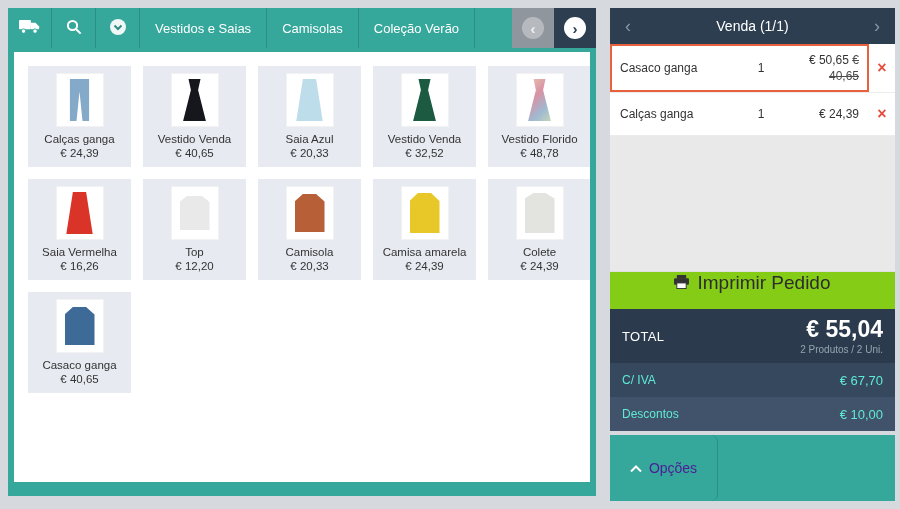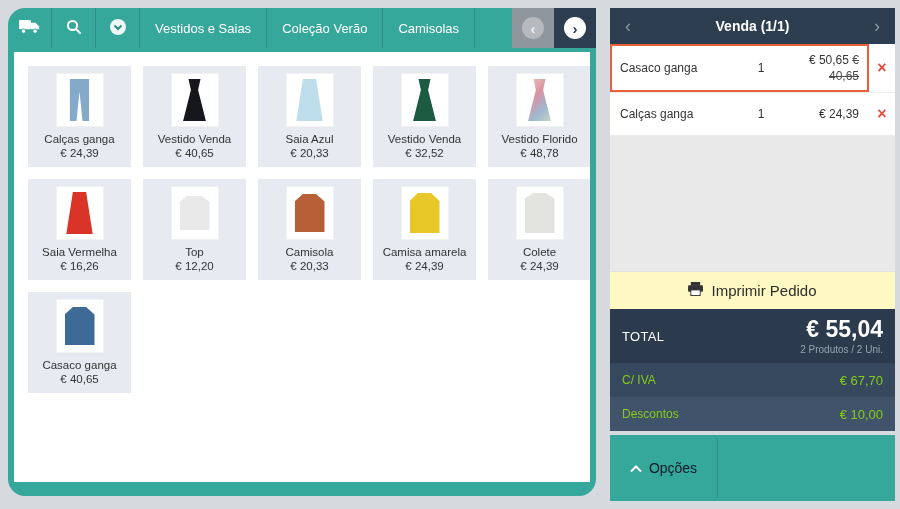--- a/index.html
+++ b/index.html
@@ -9,21 +9,20 @@
     font-family: "Liberation Sans", sans-serif;
     position: relative;
     overflow: hidden;
   }
 
   
   .left-panel {
     position: absolute; left: 8px; top: 8px;
     width: 588px; height: 488px;
     background: #35a79b;
-    border-radius: 17px;
   }
   .toolbar {
     position: absolute; left: 0; top: 0; right: 0; height: 40px;
     display: flex; align-items: stretch;
   }
   .tb-btn {
     display: flex; align-items: center; justify-content: center;
     border-right: 1px solid rgba(0,0,0,0.15);
     color: #fff; font-size: 13px; cursor: pointer; padding: 0 15px;
     white-space: nowrap;
@@ -82,21 +81,21 @@
   .right-panel {
     position: absolute; left: 610px; top: 8px;
     width: 285px; height: 493px;
     display: flex; flex-direction: column;
   }
   .sale-header {
     flex: 0 0 36px; background: #2c3e50; color: #fff;
     display: flex; align-items: center;
   }
   .sh-chev { width: 36px; text-align: center; color: #8a97a5; font-size: 18px; cursor: pointer; }
-  .sh-title { flex: 1; text-align: center; font-size: 14px; font-weight: bold; }
+  .sh-title { flex: 1; text-align: center; font-size: 14px; font-weight: normal; }
 
   .table-head {
     background: #fff; display: flex; align-items: center;
     padding: 9px 10px 7px 10px; border-bottom: 1px solid #e2e2e2;
     font-size: 12px; font-weight: bold; color: #444;
   }
   .col-prod  { flex: 1; }
   .col-qty   { width: 52px; text-align: center; }
   .col-price { width: 72px; text-align: right; }
   .col-x     { width: 26px; }
@@ -113,49 +112,49 @@
   .price-lines { width: 72px; text-align: right; line-height: 1.35; }
   .price-old { text-decoration: line-through; color: #4a4a4a; }
   .x-btn {
     width: 26px; display: flex; align-items: center; justify-content: center;
     color: #e74c3c; font-size: 16px; font-weight: bold; cursor: pointer;
   }
 
   .filler { flex: 1; background: #e9e9e9; }
 
   .print-bar {
-    flex: 0 0 38px; background: #fef9c3; border-top: 1px solid #e0e0e0;
-    display: flex; align-items: center; justify-content: center; gap: 8px;
-    font-size: 15px; color: #2d2d2d; cursor: pointer;
+    flex: 0 0 38px; background: #84cc16; border-top: 1px solid #e0e0e0;
+    display: flex; align-items: flex-start; justify-content: center; gap: 8px;
+    font-size: 19px; color: #2d2d2d; cursor: pointer;
   }
 
   .total-block {
     flex: 0 0 54px; background: #2b3a4d; color: #fff;
     display: flex; align-items: center; padding: 0 12px;
   }
   .total-label { font-size: 13px; letter-spacing: 0.3px; }
   .total-right { margin-left: auto; text-align: right; }
   .total-value { font-size: 23px; font-weight: bold; line-height: 1.05; text-align: right; }
   .total-sub   { font-size: 10px; color: #96a3b0; margin-top: 2px; }
 
   .iva-row, .disc-row {
     flex: 0 0 34px; display: flex; align-items: center;
-    padding: 0 12px; color: #84cc16; font-size: 12px;
+    padding: 0 12px; color: #5eead4; font-size: 12px;
   }
   .iva-row  { background: #36485d; }
   .disc-row { background: #41536a; }
   .row-val { margin-left: auto; font-size: 13px; }
 
   .footer {
     flex: 0 0 66px; margin-top: 4px; background: #35a79b;
     display: flex; align-items: stretch;
   }
   .options-btn {
     width: 108px; display: flex; align-items: center; justify-content: center;
-    gap: 7px; color: #0f172a; font-size: 14px;
+    gap: 7px; color: #4c1d95; font-size: 14px;
     border-right: 1px solid rgba(0,0,0,0.15); cursor: pointer; border-radius: 7px;
   }
   .finalize-btn {
     flex: 1; display: flex; align-items: center; justify-content: center;
     gap: 9px; color: #fff; font-size: 17px; font-weight: bold; cursor: pointer;
   }
 </style>
 </head>
 <body>
 
@@ -181,22 +180,22 @@
     </div>
     <div class="tb-btn tb-icon-btn">
       <span>
         <svg width="18" height="18" viewBox="0 0 18 18">
             <circle cx="9" cy="9" r="8" fill="#fff" opacity="0.92"></circle>
             <path d="M5.5 7.5 L9 11 L12.5 7.5" fill="none" stroke="#2f8c82" stroke-width="2"></path>
           </svg>
       </span>
     </div>
     <div class="tb-btn">Vestidos e Saias</div>
+    <div class="tb-btn">Camisolas</div>
     <div class="tb-btn">Coleção Verão</div>
-    <div class="tb-btn">Camisolas</div>
     <div class="tb-btn tb-nav tb-prev">
       <span class="nav-circ">‹</span>
     </div>
     <div class="tb-btn tb-nav tb-next">
       <span class="nav-circ">›</span>
     </div>
   </div>
 
   <div class="content">
     <div class="grid">

